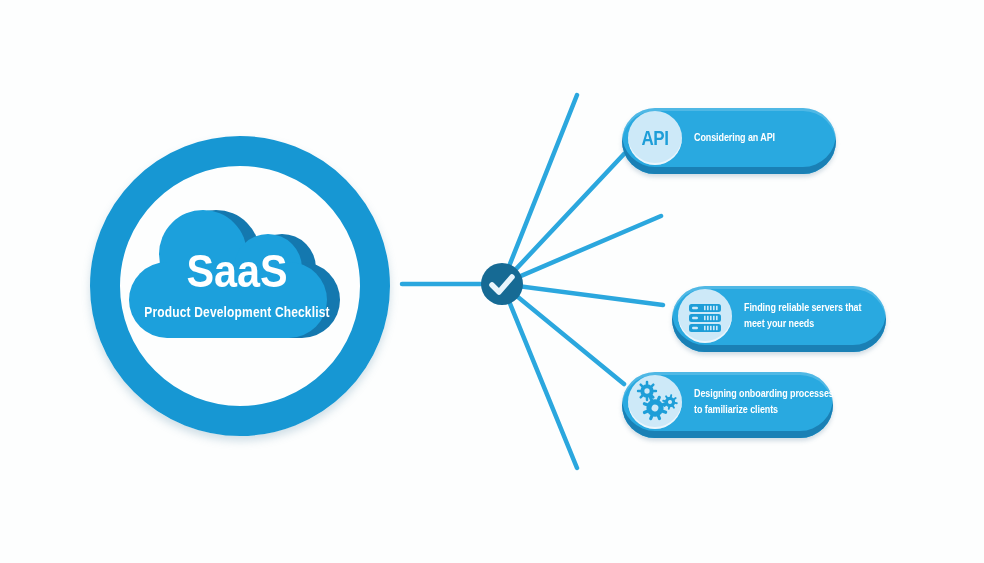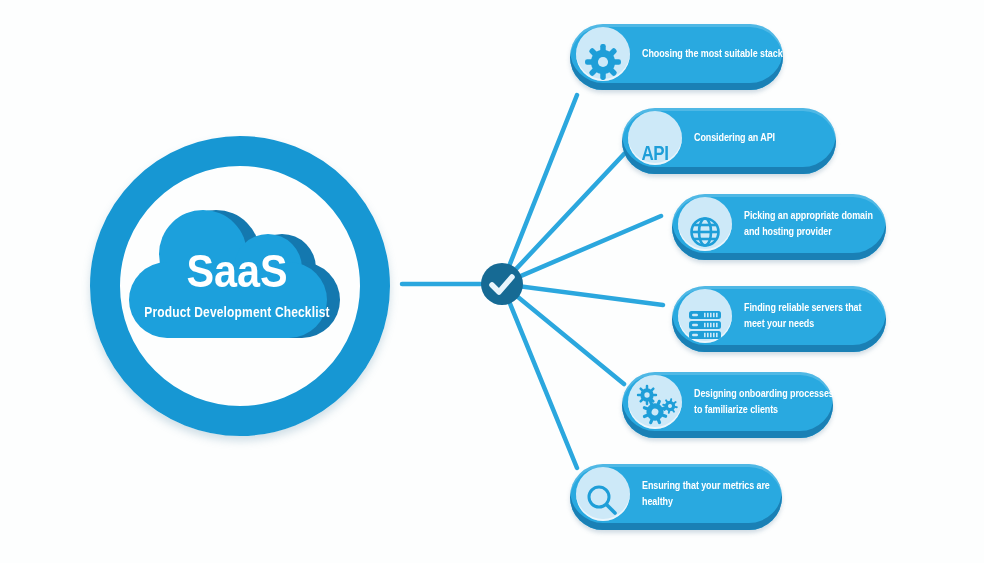--- a/index.html
+++ b/index.html
@@ -38,21 +38,21 @@
                0 3px 4px rgba(80,120,150,.25);
   }
   .p1{left:570px;top:24px;width:213px;}
   .p2{left:622px;top:108px;width:214px;}
   .p3{left:672px;top:194px;width:214px;}
   .p4{left:672px;top:286px;width:214px;}
   .p5{left:622px;top:372px;width:211px;}
   .p6{left:570px;top:464px;width:212px;}
   .icon-circle{
     position:absolute;left:6px;top:3px;width:54px;height:54px;border-radius:50%;
-    background:#CDE9F8;display:flex;align-items:flex-end;justify-content:center;
+    background:#CDE9F8;display:flex;align-items:center;justify-content:center;
     box-shadow:inset 0 -2px 0 rgba(255,255,255,.6);
   }
   .api-badge{
     color:#1E9ED8;font-size:20px;font-weight:bold;
     transform:scaleX(.85);letter-spacing:-.5px;
   }
   .pill .label{
     position:absolute;left:72px;top:0;height:59px;width:200px;
     display:flex;align-items:center;
     color:#fff;font-size:11.5px;font-weight:bold;line-height:1.32;
@@ -95,62 +95,28 @@
   </div>
   <div class="saas-title">SaaS</div>
   <div class="saas-sub">Product Development Checklist</div>
 
   <div class="hub">
     <svg width="42" height="42" viewBox="0 0 42 42">
       <polyline points="11,22 18,29 31,14" fill="none" stroke="#E9F5FC" stroke-width="5.5" stroke-linecap="round" stroke-linejoin="round"></polyline>
     </svg>
   </div>
 
-  <div class="pill p1">
-    <div class="icon-circle">
-      <svg width="38" height="38" viewBox="0 0 36 36">
-        <g fill="#1E9ED8">
-          <rect x="15.4" y="1" width="5.2" height="8" rx="2" transform="rotate(0 18 18)"></rect>
-          <rect x="15.4" y="1" width="5.2" height="8" rx="2" transform="rotate(45 18 18)"></rect>
-          <rect x="15.4" y="1" width="5.2" height="8" rx="2" transform="rotate(90 18 18)"></rect>
-          <rect x="15.4" y="1" width="5.2" height="8" rx="2" transform="rotate(135 18 18)"></rect>
-          <rect x="15.4" y="1" width="5.2" height="8" rx="2" transform="rotate(180 18 18)"></rect>
-          <rect x="15.4" y="1" width="5.2" height="8" rx="2" transform="rotate(225 18 18)"></rect>
-          <rect x="15.4" y="1" width="5.2" height="8" rx="2" transform="rotate(270 18 18)"></rect>
-          <rect x="15.4" y="1" width="5.2" height="8" rx="2" transform="rotate(315 18 18)"></rect>
-          <circle cx="18" cy="18" r="11.5"></circle>
-        </g>
-        <circle cx="18" cy="18" r="4.8" fill="#CDE9F8"></circle>
-      </svg>
-    </div>
-    <div class="label">Choosing the most suitable stack</div>
-  </div>
 
   <div class="pill p2">
     <div class="icon-circle">
       <span class="api-badge">API</span>
     </div>
     <div class="label">Considering an API</div>
   </div>
 
-  <div class="pill p3">
-    <div class="icon-circle">
-      <svg width="38" height="38" viewBox="0 0 38 38">
-        <g fill="none" stroke="#1E9ED8" stroke-width="2.6">
-          <circle cx="19" cy="19" r="13.5"></circle>
-          <ellipse cx="19" cy="19" rx="6" ry="13.5"></ellipse>
-          <line x1="5.5" y1="19" x2="32.5" y2="19"></line>
-          <line x1="8" y1="12" x2="30" y2="12"></line>
-          <line x1="8" y1="26" x2="30" y2="26"></line>
-        </g>
-      </svg>
-    </div>
-    <div class="label">Picking an appropriate domain
-and hosting provider</div>
-  </div>
 
   <div class="pill p5">
     <div class="icon-circle">
       <svg width="46" height="46" viewBox="0 0 46 46">
         <defs>
           <g id="gearU">
             <g fill="#1E9ED8">
               <rect x="-1.6" y="-13" width="3.2" height="6" rx="1.4" transform="rotate(0)"></rect>
               <rect x="-1.6" y="-13" width="3.2" height="6" rx="1.4" transform="rotate(45)"></rect>
               <rect x="-1.6" y="-13" width="3.2" height="6" rx="1.4" transform="rotate(90)"></rect>
@@ -200,24 +166,14 @@
           <rect x="25" y="29.8" width="1.6" height="4.4"></rect>
             <rect x="28" y="29.8" width="1.6" height="4.4"></rect>
           <rect x="31" y="29.8" width="1.6" height="4.4"></rect>
         </g>
       </svg>
     </div>
     <div class="label">Finding reliable servers that
 meet your needs</div>
   </div>
 
-  <div class="pill p6">
-    <div class="icon-circle">
-      <svg width="40" height="40" viewBox="0 0 40 40">
-        <circle cx="16" cy="16" r="10" fill="none" stroke="#1E9ED8" stroke-width="3"></circle>
-        <line x1="23.5" y1="23.5" x2="32" y2="32" stroke="#1E9ED8" stroke-width="3.6" stroke-linecap="round"></line>
-      </svg>
-    </div>
-    <div class="label">Ensuring that your metrics are
-healthy</div>
-  </div>
 
 </div>
 
 </body></html>

